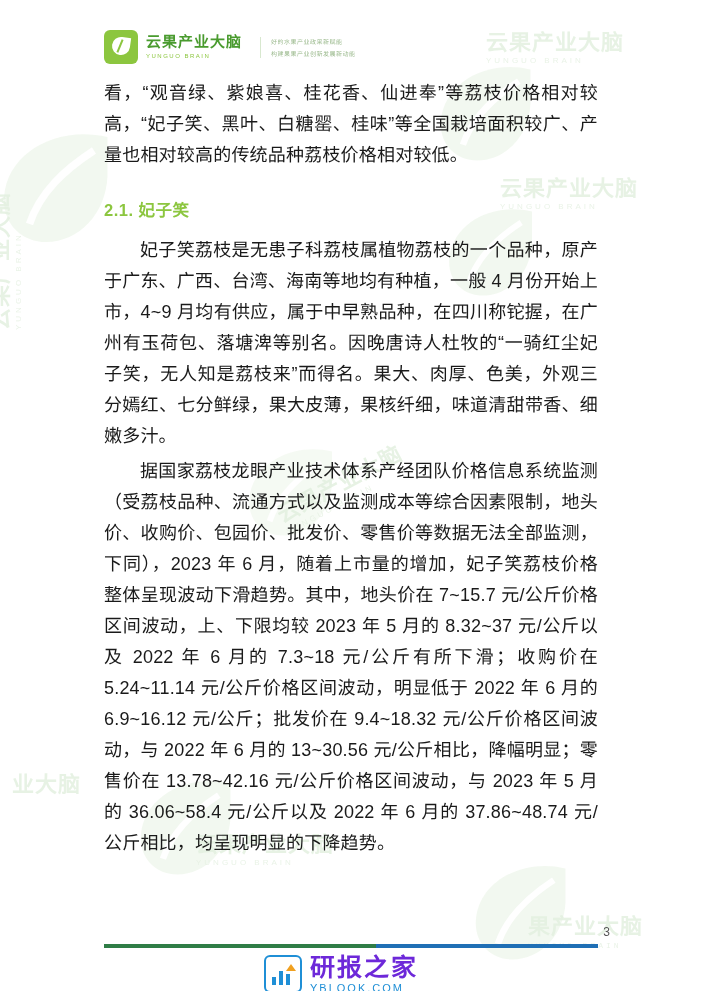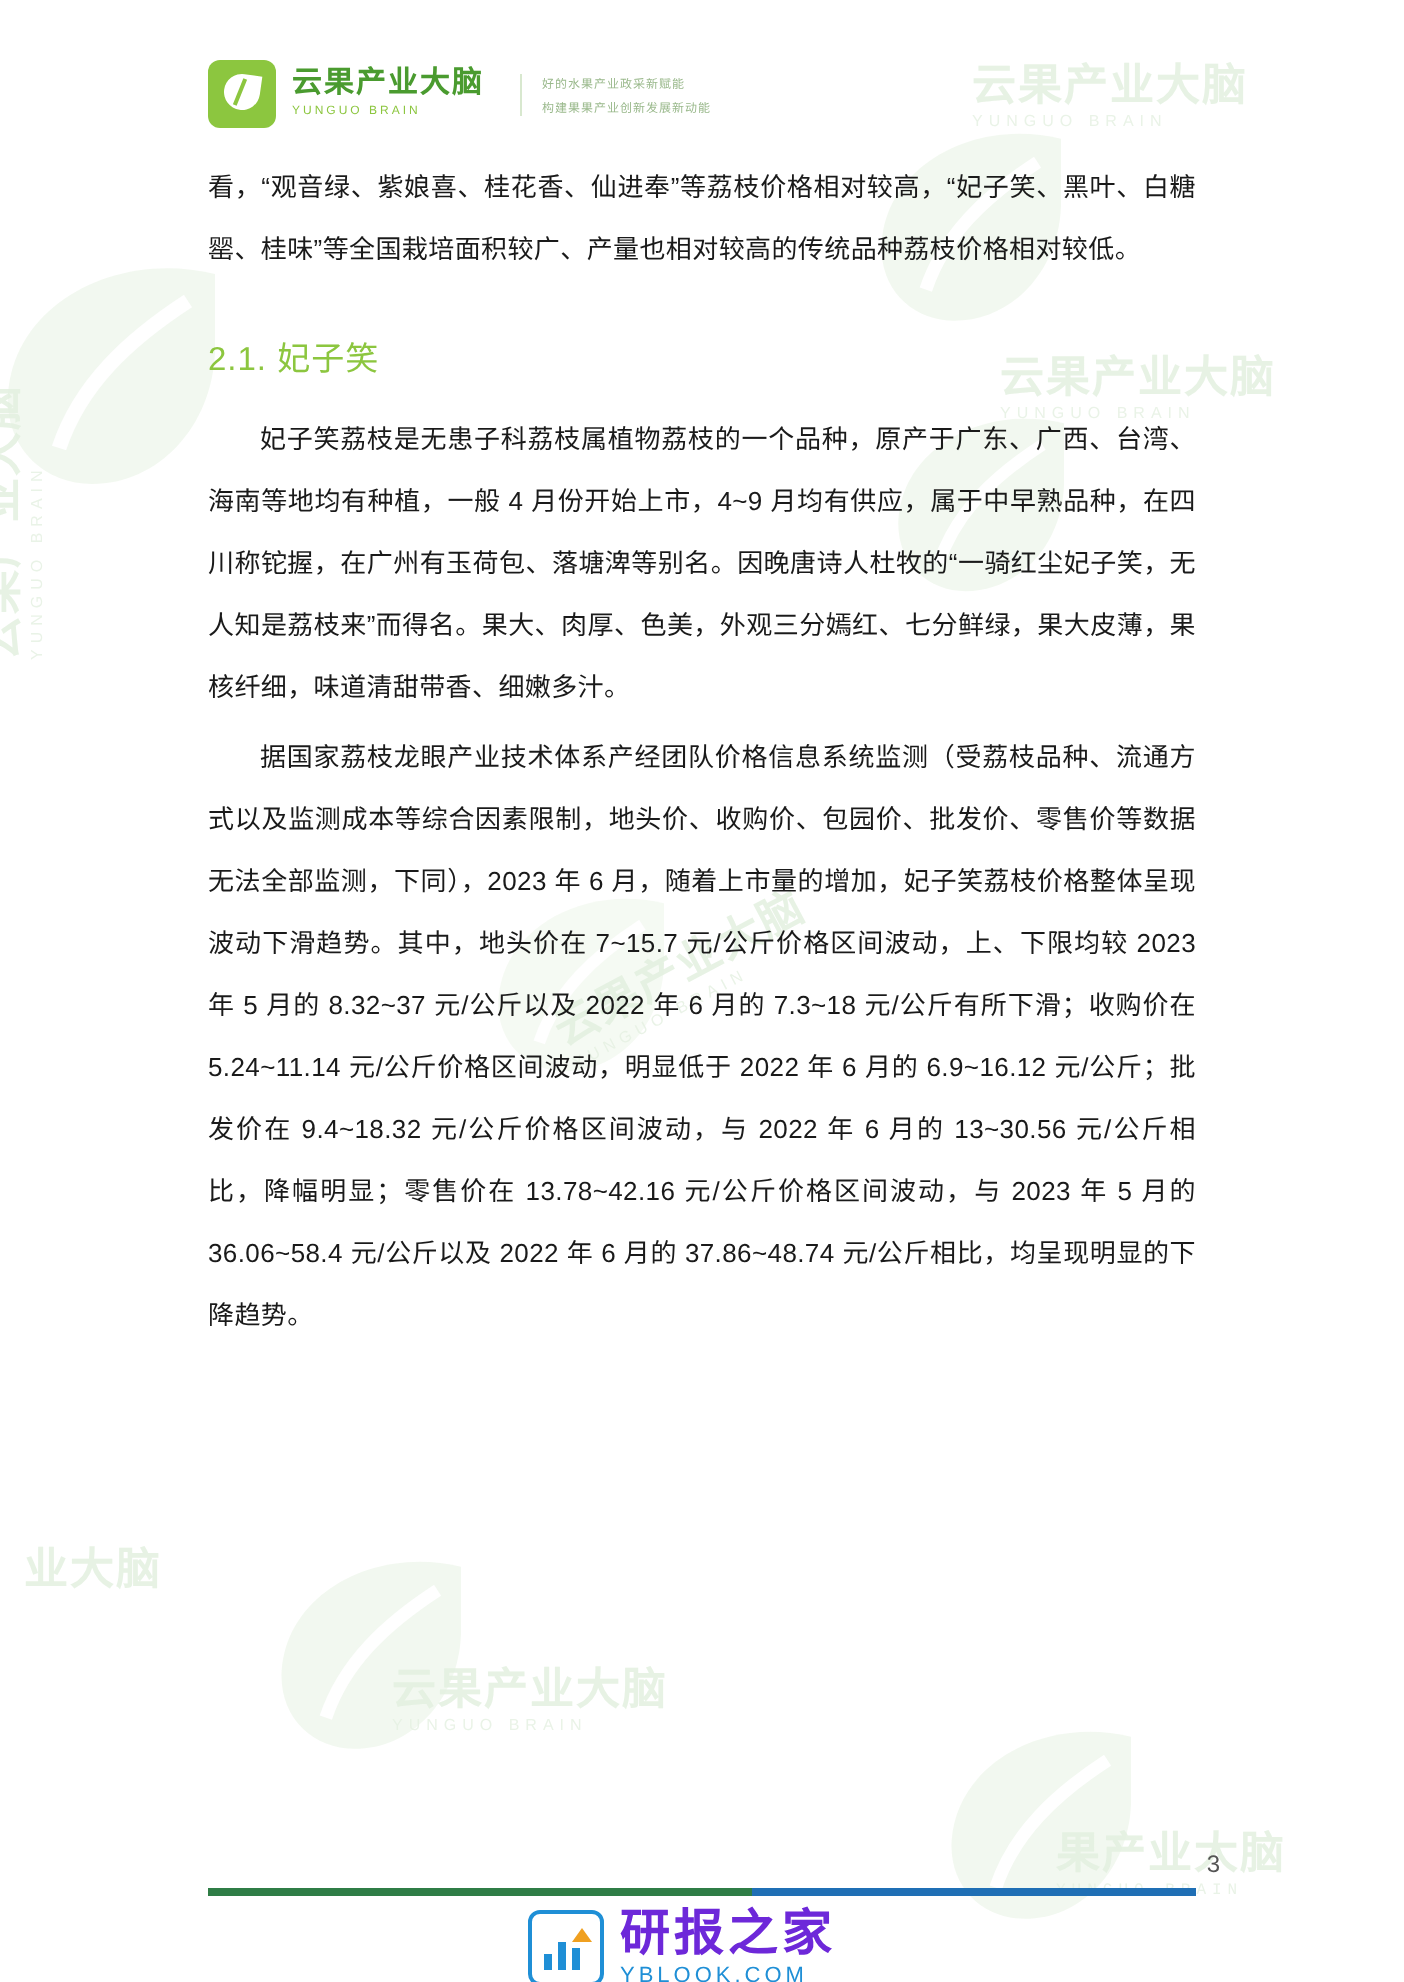--- a/index.html
+++ b/index.html
@@ -125,33 +125,33 @@
   
   .content {
     position: absolute;
     top: 78px;
     left: 104px;
     width: 494px;
     z-index: 2;
   }
   p.body-text {
     margin: 0 0 4px 0;
-    font-size: 13px;
+    font-size: 18px;
     line-height: 31px;
     color: #1a1a1a;
     text-align: justify;
     letter-spacing: 0.2px;
   }
   p.indent {
     text-indent: 2em;
   }
   h2.section-title {
     font-size: 16.5px;
     color: #8cc63f;
-    font-weight: 400;
+    font-weight: 700;
     margin: 26px 0 14px 0;
     letter-spacing: 0.5px;
   }
 
   
   .page-number {
     position: absolute;
     right: 92px;
     top: 925px;
     font-size: 12px;

